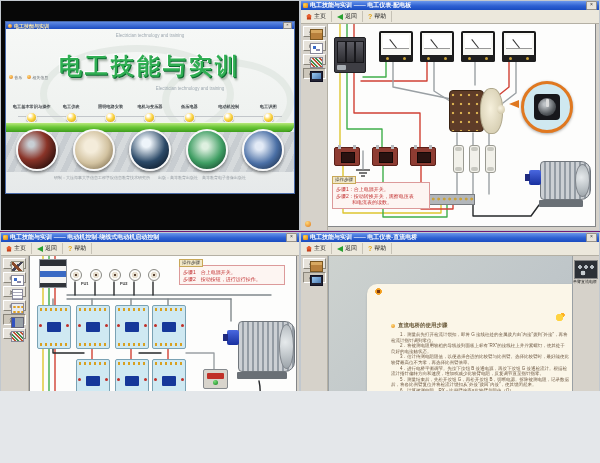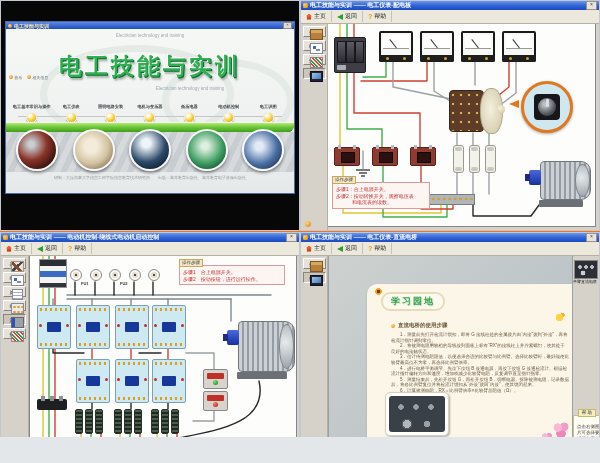--- a/index.html
+++ b/index.html
@@ -1,16 +1,16 @@
 <!DOCTYPE html>
 <html><head>
 <meta charset="utf-8">
 <style>
 html,body{margin:0;padding:0;background:#e4e7ea;font-family:"Liberation Sans","DejaVu Sans",sans-serif}
-.stage{position:relative;width:600px;height:437px;background:#f97316;overflow:hidden}
+.stage{position:relative;width:600px;height:391px;background:#701a75;overflow:hidden}
 .panel{position:absolute;width:298px;height:229px;overflow:hidden;background:#d6d2ca;box-shadow:0 0 0 1px #c2c8ce}
 .ab{position:absolute}
 i{display:block;position:absolute;font-style:normal}
 
 .tb{position:absolute;left:0;top:0;right:0;height:9px;background:linear-gradient(180deg,#6a97ec 0%,#2d60d2 55%,#1a4cc0 100%);display:flex;align-items:center;padding:0 2px;gap:2px;z-index:9}
 .tb .ic{width:5px;height:5px;background:radial-gradient(circle at 35% 35%,#ffd24d,#e08010);border-radius:1px;flex:0 0 auto}
 .tt{font-size:6px;font-weight:bold;color:#fff;white-space:nowrap;flex:1;overflow:hidden}
 .cb{width:9px;height:7px;background:#e8e4dc;border:1px solid #96928a;color:#333;font-size:5px;line-height:5px;text-align:center;border-radius:1px;flex:0 0 auto}
 .mb{position:absolute;left:0;top:9px;right:0;height:13px;background:#ece8dc;border-bottom:1px solid #b4b0a4;display:flex;align-items:center;font-size:6px;color:#222;z-index:8}
 .tbn{display:flex;align-items:center;gap:2px;padding:0 5px;height:11px;border-right:1px solid #c6c2b6}
@@ -546,21 +546,20 @@
         </span>
     </div>
     <div class="sb">
       <div class="sbn"><span class="sic"><i class="ibox"></i></span><span>外观</span></div>
       <div class="sbn on"><span class="sic"><i class="imon">
               <i></i>
             </i></span><span>仿真</span></div>
     </div>
     <div class="main p4main" style="left:27px;top:22px;width:243px;height:204px;border-color:#9aa0a4">
       <div class="card">
-        <div class="gtab">学习园地</div>
         <div class="gflw"></div>
         <div class="duck" style="right:16px;top:28px"></div>
         <div class="hbul" style="left:24px;top:40px"></div>
         <div class="chead" style="left:31px;top:38px">直流电桥的使用步骤</div>
         <div class="cbody" style="left:24px;top:48px;width:178px;height:88px">
           <div class="para">1．测量前先打开检流计锁扣，即将 G 接线柱处的金属拨片由“内接”拨到“外接”，再将检流计指针调到零位。</div>
           <div class="para">2．将被测电阻用较粗的导线接到面板上标有“RX”的接线柱上并拧紧螺钉，使其处于良好的电接触状态。</div>
           <div class="para">3．估计待测电阻阻值，以便选择合适的比较臂与比例臂。选择比较臂时，最好能使比较臂最高位不为零，再选择比例臂倍率。</div>
           <div class="para">4．进行电桥平衡调节。先按下按钮 B 接通电源，再按下按钮 G 接通检流计。根据检流计指针偏转方向和速度，增加或减少比较臂电阻，反复调节直至指针指零。</div>
           <div class="para">5．测量结束后，先松开按钮 G，再松开按钮 B，切断电源。拆除被测电阻，记录数据后，将各比例臂复位并将检流计锁扣从“外接”拨回“内接”，使其锁闭起来。</div>

